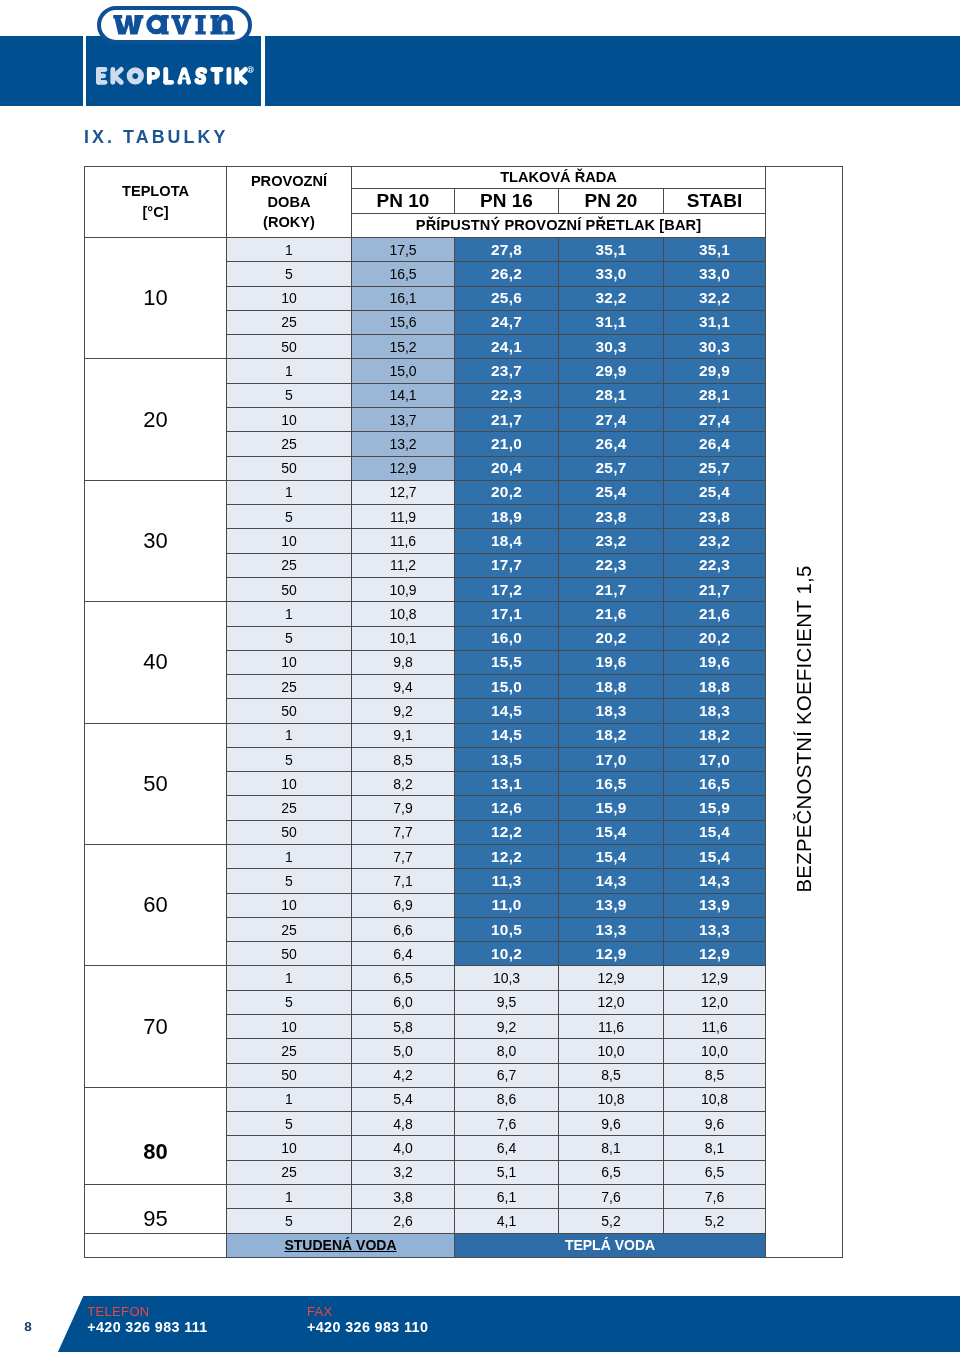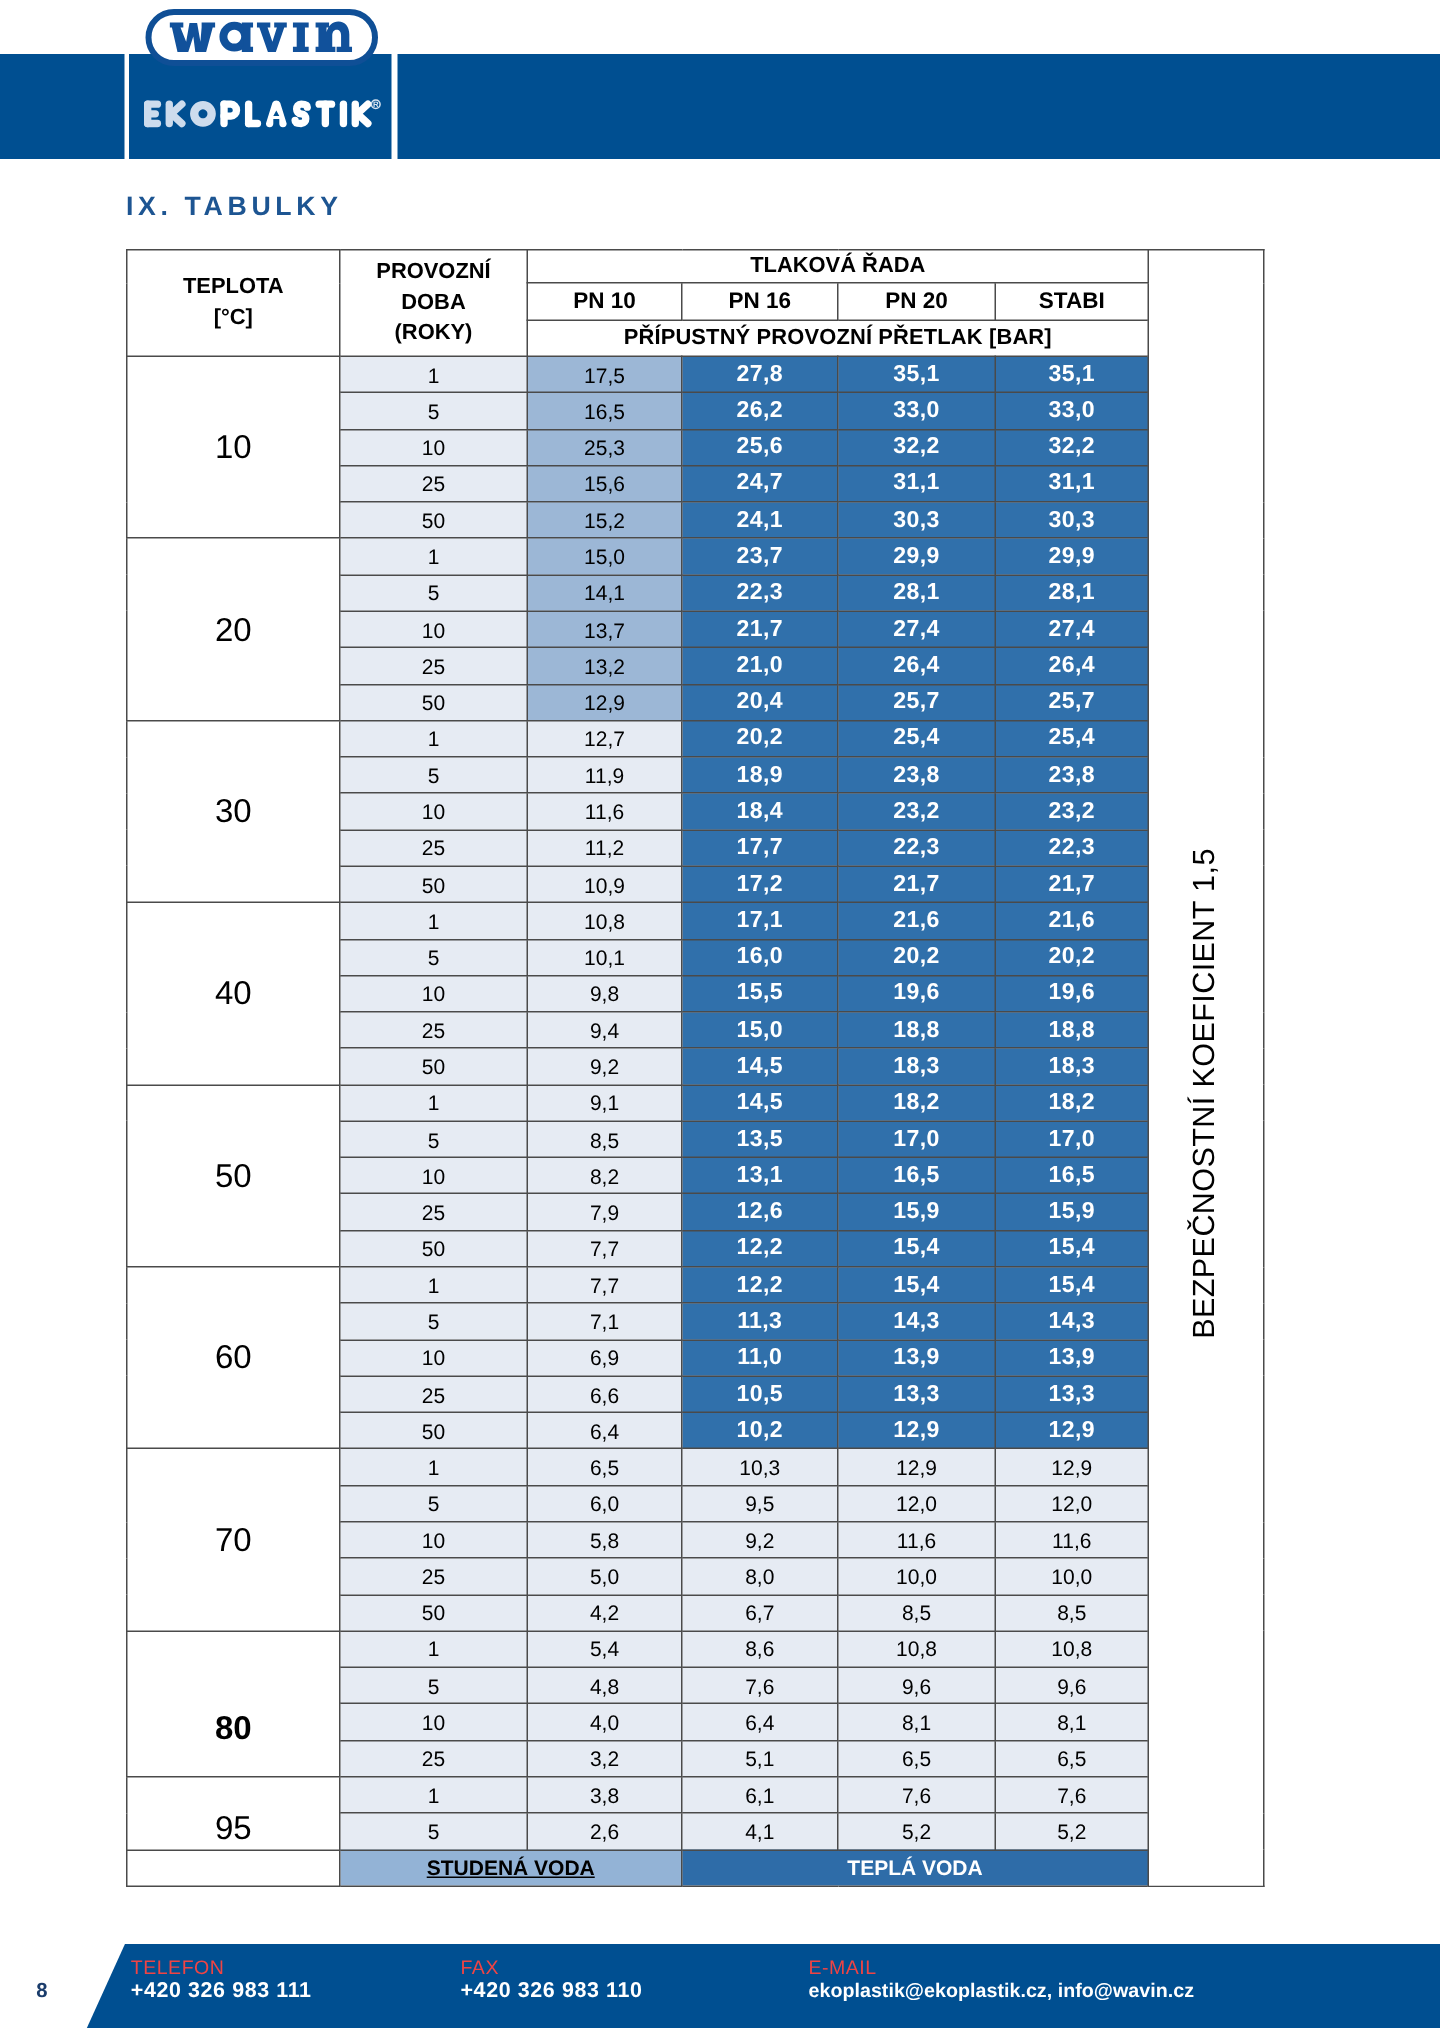--- a/index.html
+++ b/index.html
@@ -42,21 +42,21 @@
     padding:0;margin:0;
     font-weight:normal;color:#000;
     text-align:center;vertical-align:middle;
     font-size:14px;
   }
   table.main tr{height:24.29px;}
   table.main tr.hrow1{height:22px;}
   table.main tr.hrow2{height:25px;}
   table.main tr.hrow3{height:24px;margin-left:16px;}
   table.main td.hcell{background:#fff;font-size:14.6px;font-weight:bold;line-height:1.42;}
-  table.main td.hcell.small{font-size:15px;line-height:1.1;}
+  table.main td.hcell.small{font-size:19px;line-height:1.1;}
   table.main td.hcell.wide{font-size:14.6px;letter-spacing:0.1px;}
   table.main td.dur{background:var(--light);font-weight:normal;font-size:14px;}
   table.main td.t{background:#fff;font-size:22px;font-weight:normal;}
   table.main td.pn10d{background:var(--pn10);font-weight:normal;font-size:14px;}
   table.main td.pnd{background:var(--pndark);color:#fff;font-size:15.4px;font-weight:bold;letter-spacing:0.25px;}
   table.main td.lt{background:var(--light);font-weight:normal;font-size:14px;}
   table.main td.side{background:#fff;}
   table.main td.fcold{background:var(--fcold);font-size:14px;font-weight:bold;text-decoration:underline;}
   table.main td.fhot{background:var(--fhot);color:#fff;font-size:14px;font-weight:bold;}
   table.main td.blank{background:#fff;}
@@ -186,21 +186,21 @@
         </tr>
         <tr>
           <td class="dur">5</td>
           <td class="pn10d">16,5</td>
           <td class="pnd">26,2</td>
           <td class="pnd">33,0</td>
           <td class="pnd">33,0</td>
         </tr>
         <tr>
           <td class="dur">10</td>
-          <td class="pn10d">25,3</td>
+          <td class="pn10d">16,1</td>
           <td class="pnd">25,6</td>
           <td class="pnd">32,2</td>
           <td class="pnd">32,2</td>
         </tr>
         <tr>
           <td class="dur">25</td>
           <td class="pn10d">15,6</td>
           <td class="pnd">24,7</td>
           <td class="pnd">31,1</td>
           <td class="pnd">31,1</td>
@@ -485,17 +485,13 @@
   <div id="pfooter-bg"></div>
   <div id="pagenum">8</div>
   <div class="fcol" style="left:87.2px">
      <div class="flabel">TELEFON</div>
      <div class="fvalue">+420 326 983 111</div>
   </div>
   <div class="fcol" style="left:307px">
      <div class="flabel">FAX</div>
      <div class="fvalue">+420 326 983 110</div>
   </div>
-  <div class="fcol" style="left:539px">
-     <div class="flabel">E-MAIL</div>
-     <div class="fvalue email">ekoplastik@ekoplastik.cz, info@wavin.cz</div>
-  </div>
 </div>
 
 </body></html>

